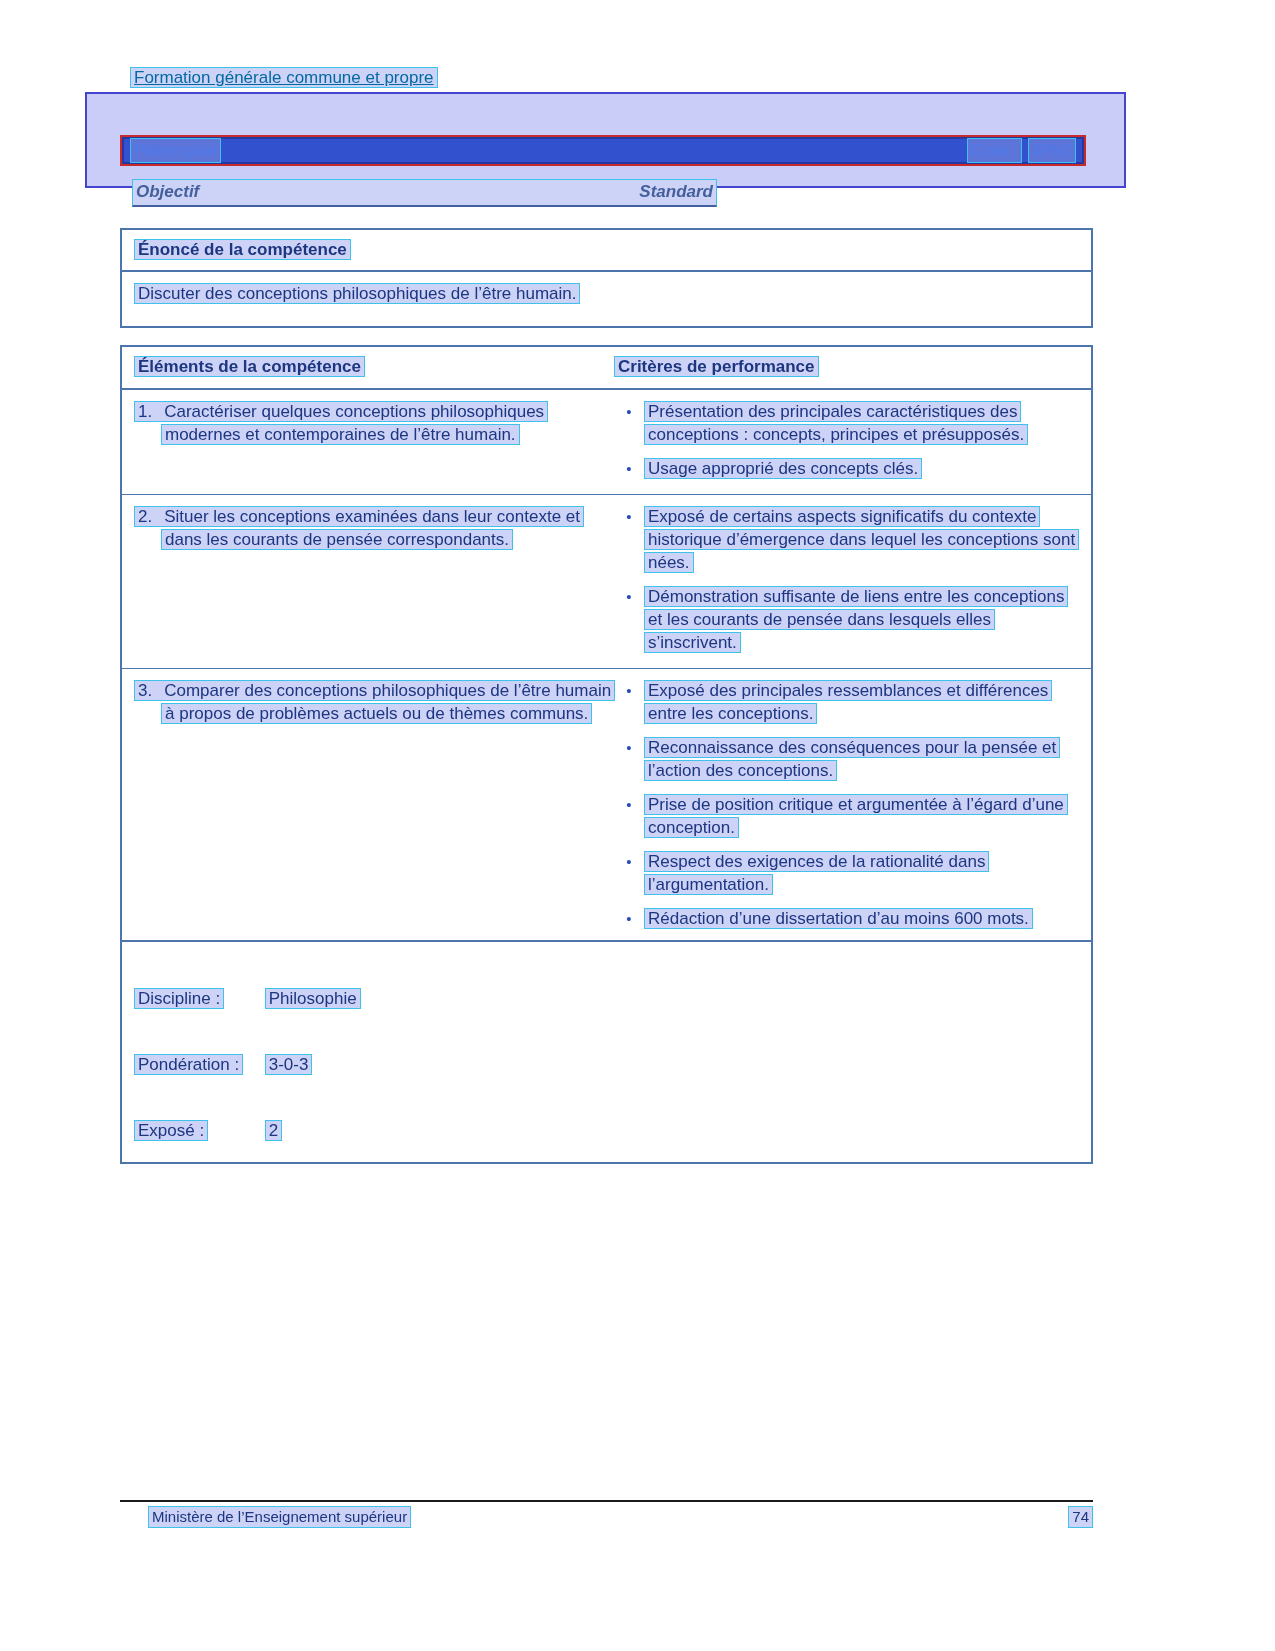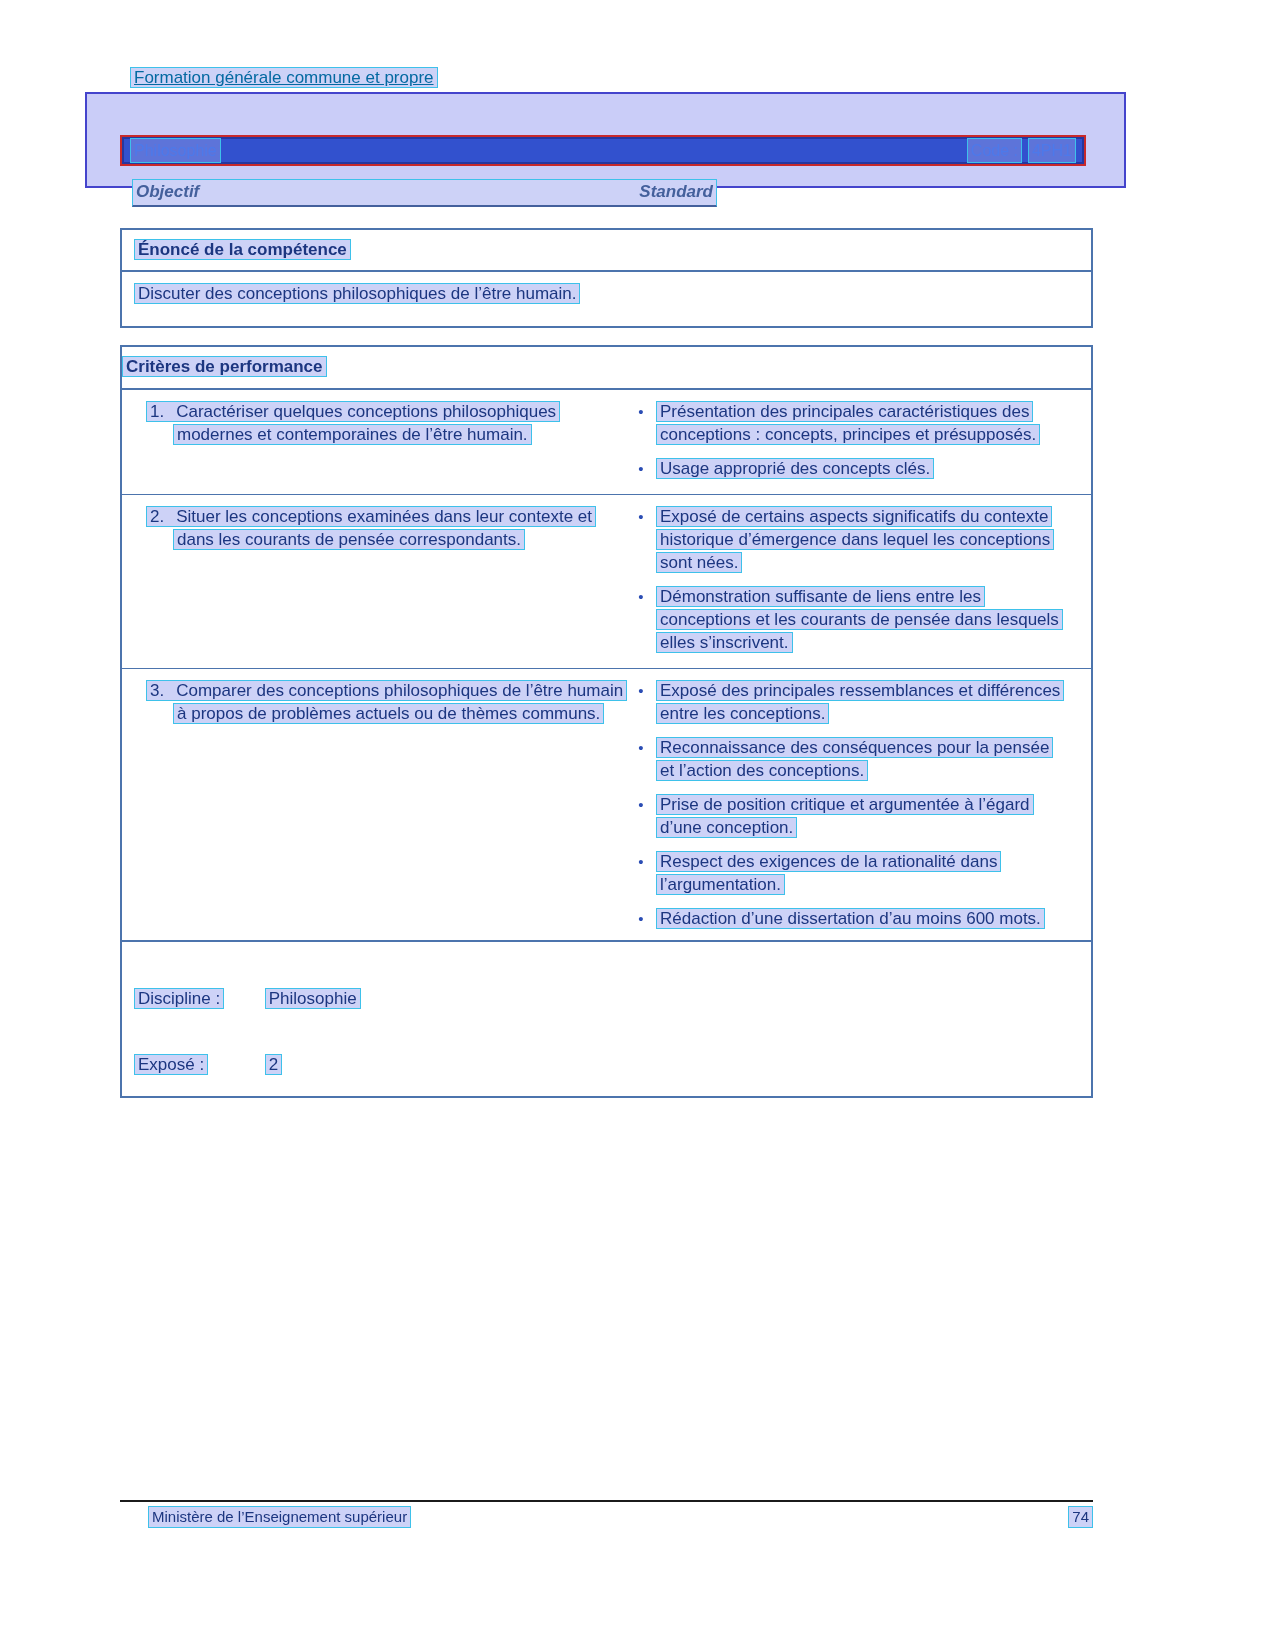--- a/index.html
+++ b/index.html
@@ -83,21 +83,21 @@
     border-bottom: 2px solid #4c74ad;
     font-size: 17px;
   }
   .box-body { padding: 10px 12px 14px 12px; }
 
   .enonce-box { top: 228px; min-height: 100px; }
   .statement-wrap { max-width: 452px; }
 
   .comp-box { top: 345px; min-height: 580px; }
   .comp-header { display: flex; padding: 8px 0 10px; border-bottom: 2px solid #4c74ad; }
-  .comp-row { display: flex; padding: 10px 12px 14px; justify-content: space-between; }
+  .comp-row { display: flex; padding: 10px 0 14px; justify-content: space-between; }
   .comp-row + .comp-row { border-top: 1px solid #4c74ad; }
   .col-left { width: 492px; padding-left: 12px; }
   .col-right { flex: 1; padding-right: 12px; }
   .num-item { padding-left: 27px; text-indent: -27px; max-width: 478px; }
   .num { margin-right: 12px; }
   .bullet-item { display: flex; }
   .bullet-item + .bullet-item { margin-top: 11px; }
   .bullet {
     width: 30px;
     flex: 0 0 30px;
@@ -156,20 +156,23 @@
     <div class="box-body">
       <div class="statement-wrap">
         <span class="hl">Discuter des conceptions philosophiques de l’être humain.</span>
       </div>
     </div>
   </div>
 
   <div class="box comp-box">
 
     <div class="comp-header">
+      <div class="col-left">
+        <span class="hl bold">Éléments de la compétence</span>
+      </div>
       <div class="col-right">
         <span class="hl bold">Critères de performance</span>
       </div>
     </div>
 
     <div class="comp-row">
       <div class="col-left">
         <div class="num-item">
           <span class="hl"><span class="num">1.</span><span>Caractériser quelques conceptions philosophiques modernes et contemporaines de l’être humain.</span></span>
         </div>
@@ -240,20 +243,24 @@
 
   </div>
 
   <div class="box act-box">
     <div class="act-body">
       <div class="act-row">
         <span class="act-label"><span class="hl">Discipline :</span></span>
         <span class="hl">Philosophie</span>
       </div>
       <div class="act-row">
+        <span class="act-label"><span class="hl">Pondération :</span></span>
+        <span class="hl">3-0-3</span>
+      </div>
+      <div class="act-row">
         <span class="act-label"><span class="hl">Exposé :</span></span>
         <span class="hl">2</span>
       </div>
     </div>
   </div>
 
   <div class="footer">
     <span class="hl">Ministère de l’Enseignement supérieur</span>
     <span class="hl">74</span>
   </div>

